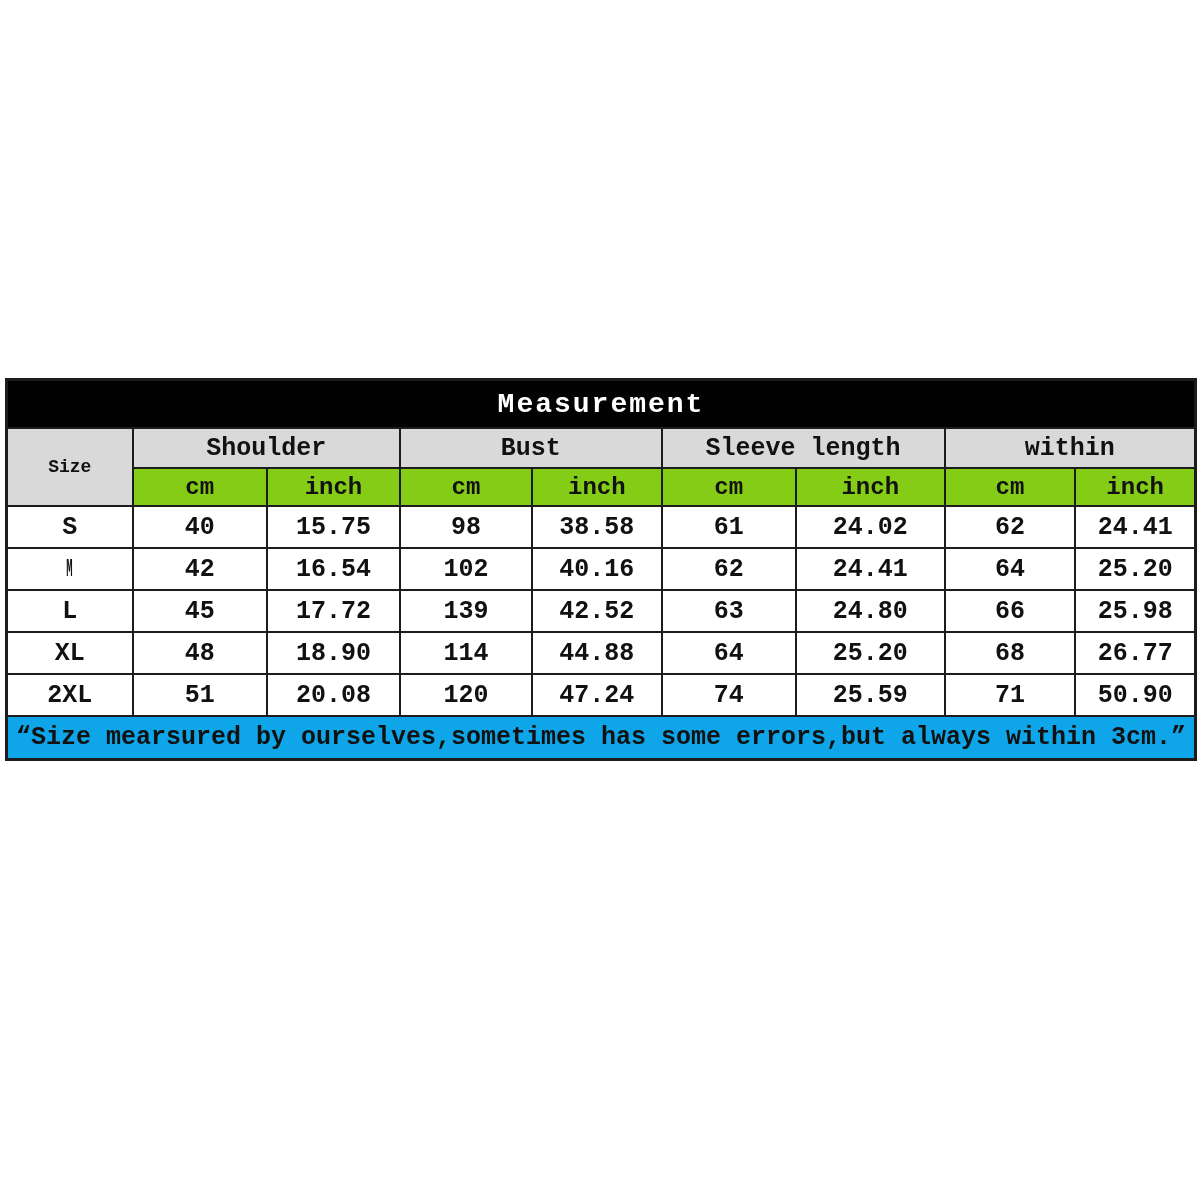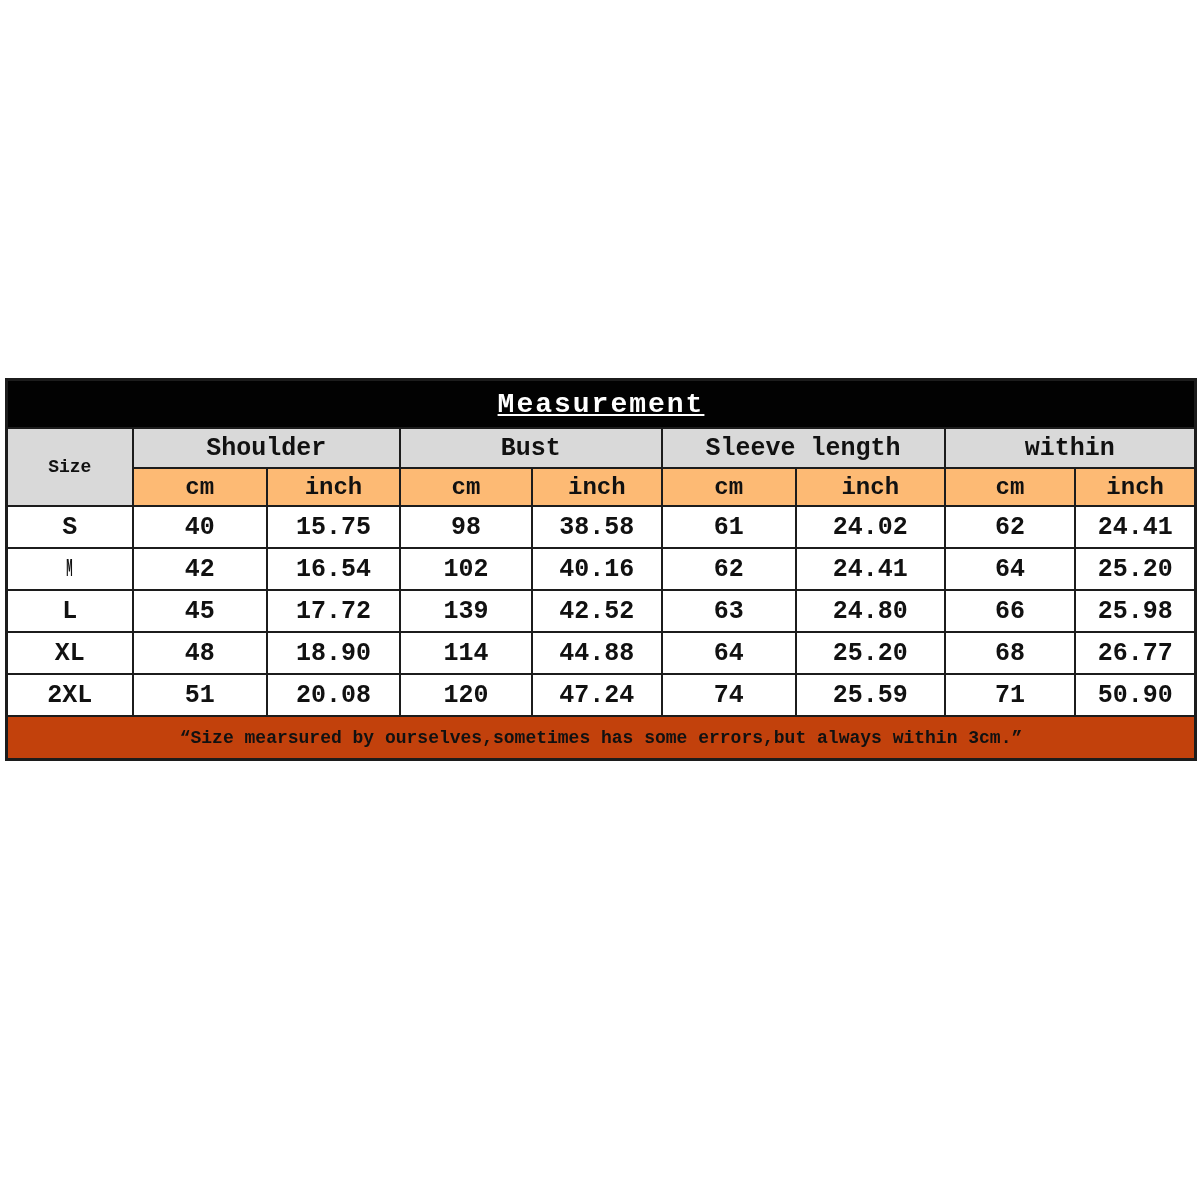--- a/index.html
+++ b/index.html
@@ -34,46 +34,45 @@
     overflow: hidden;
     white-space: nowrap;
   }
   .title-cell {
     background: #020202;
     color: #ffffff;
     height: 46px;
     font-size: 28px;
     letter-spacing: 2px;
     font-weight: bold;
-    text-decoration: underline;
   }
   .group-cell {
     background: #d9d9d9;
     height: 38px;
     font-size: 25px;
   }
   .unit-cell {
-    background: #fdba74;
+    background: #84cc16;
     height: 36px;
     font-size: 24px;
     border-bottom-width: 5px;
     margin-top: 8px;
   }
   .size-head {
     font-size: 18px;
   }
   .size-table tbody td {
     background: #ffffff;
     height: 40px;
     font-size: 25px;
   }
   .foot-cell {
-    background: #c2410c;
+    background: #0ea5e9;
     height: 41px;
-    font-size: 18px;
+    font-size: 25px;
     letter-spacing: 0px;
     font-family: Liberation Mono, monospace;
   }
   
   .blocky {
     display: inline-block;
     transform: scaleX(0.42);
     transform-origin: 50% 50%;
     font-weight: 900;
   }

